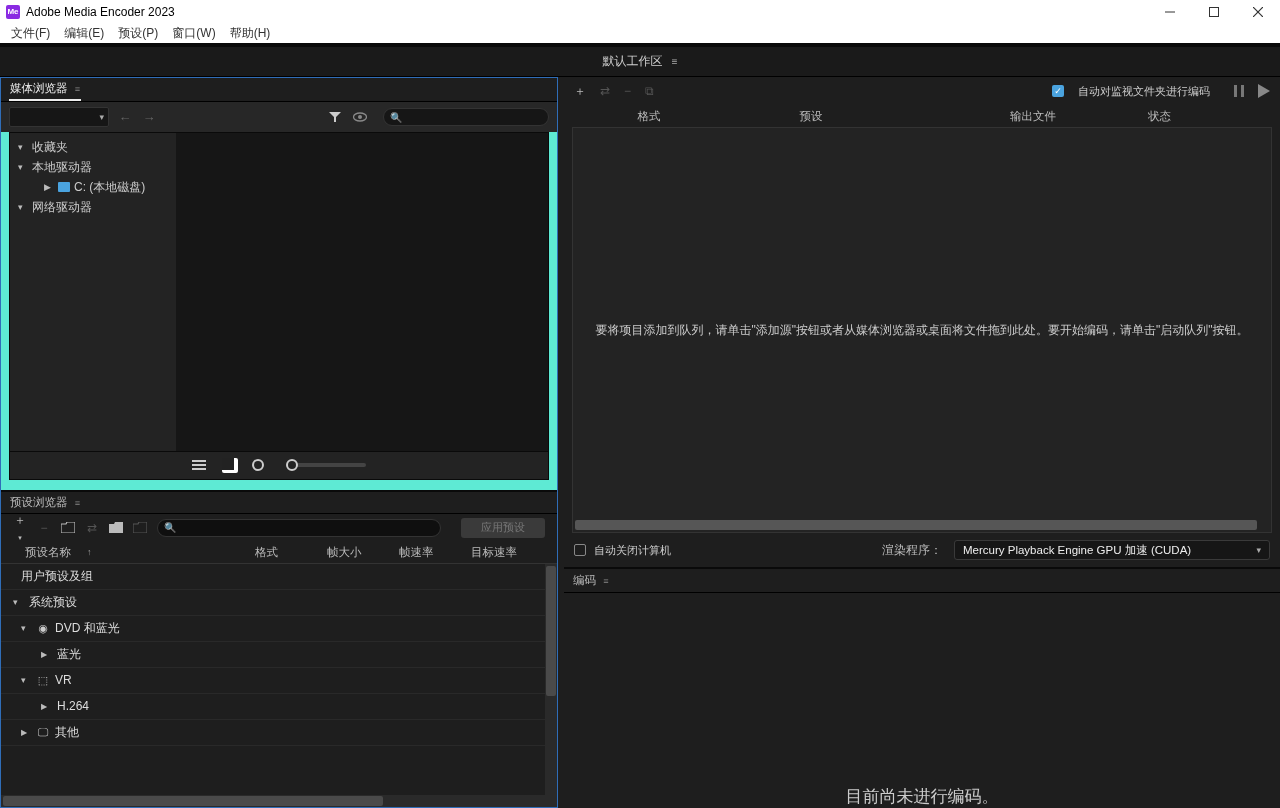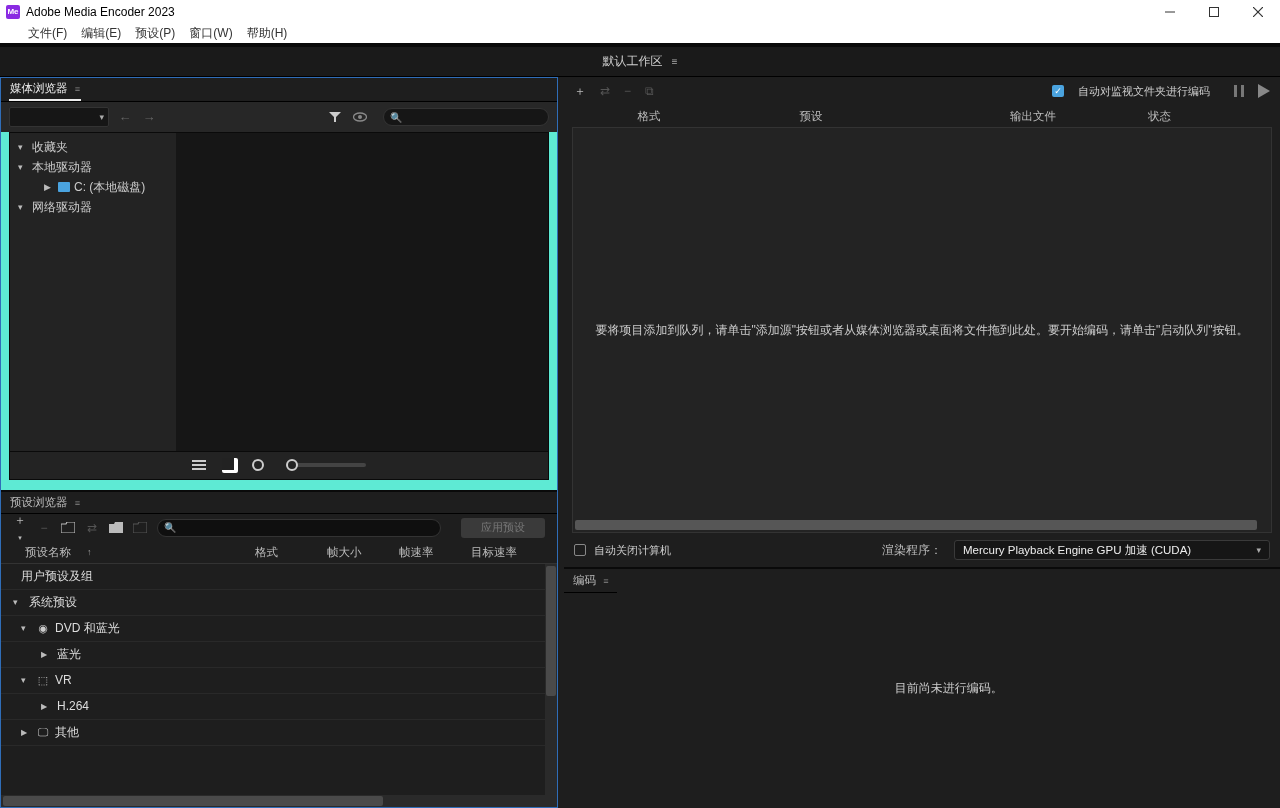--- a/index.html
+++ b/index.html
@@ -5,21 +5,21 @@
   * { box-sizing: border-box; margin: 0; padding: 0; font-family: "Microsoft YaHei", "Segoe UI", sans-serif; user-select: none; }
   body { width: 1280px; height: 808px; background: #1e1e1e; color: #c8c8c8; font-size: 12px; overflow: hidden; }
 
   
   .titlebar { height: 23px; background: #fff; color: #000; display: flex; align-items: center; }
   .titlebar .app-icon { width: 14px; height: 14px; background: #8a2be2; margin: 0 6px; border-radius: 2px; display: flex; align-items: center; justify-content: center; font-size: 8px; color: #fff; font-weight: bold; }
   .titlebar .title-text { font-size: 12px; }
   .titlebar .spacer { flex: 1; }
   .titlebar .winbtn { width: 44px; height: 23px; display: flex; align-items: center; justify-content: center; color: #333; }
 
-  .menubar { height: 20px; background: #fff; display: flex; align-items: center; color: #333; font-size: 12px; padding-left: 21px; }
+  .menubar { height: 20px; background: #fff; display: flex; align-items: center; color: #333; font-size: 12px; padding-left: 4px; }
   .menubar .menu-item { padding: 1px 7px; }
 
   .thin-bar { height: 4px; background: #0a0a0a; }
 
   .workspace-bar { height: 30px; background: #1a1a1a; display: flex; align-items: center; justify-content: center; color: #d0d0d0; font-size: 12px; border-bottom: 1px solid #000; }
   .workspace-bar .ws-label { padding: 3px 8px; }
   .workspace-bar .ws-menu-icon { margin-left: 6px; color: #aaa; font-size: 10px; }
 
   .main-area { display: flex; height: calc(808px - 23px - 20px - 4px - 30px); }
 
@@ -100,22 +100,22 @@
 
   .q-drop-area { flex: 1; margin: 0 8px; border: 1px solid #333; background: #232323; display: flex; align-items: center; justify-content: center; color: #ccc; font-size: 12px; text-align: center; padding: 0 20px; position:relative;}
   .q-drop-area .hscroll{ position:absolute; left:2px; right:14px; bottom:2px; height:10px; background:#565656; border-radius:2px;}
 
   .q-bottom-row { height: 34px; display: flex; align-items: center; padding: 0 10px; gap: 8px; }
   .q-empty-check { width: 12px; height: 12px; border: 1px solid #888; border-radius: 2px; }
   .q-renderer-label { font-size: 12px; color: #bbb; margin-right: 4px; }
   .q-renderer-select { flex: 0 0 316px; height: 20px; background: #161616; border: 1px solid #3a3a3a; border-radius: 3px; display: flex; align-items: center; padding: 0 8px; font-size: 11.5px; color: #eee; justify-content: space-between;}
   .q-renderer-select .dd{ font-size:9px; color:#aaa;}
 
-  .encoding-panel { flex: 1; display: flex; flex-direction: row; background:#1e1e1e; border-top:2px solid #0a0a0a; }
-  .enc-body { flex:1; display:flex; align-items:center; justify-content:center; color:#ccc; font-size:12px;}
+  .encoding-panel { flex: 1; display: flex; flex-direction: column; background:#1e1e1e; border-top:2px solid #0a0a0a; }
+  .enc-body { flex:1; display:flex; align-items:flex-end; justify-content:center; color:#ccc; font-size:17px;}
 
   svg{ display:block;}
 </style>
 </head>
 <body>
 
 <div class="titlebar">
   <div class="app-icon">Me</div>
   <div class="title-text">Adobe Media Encoder 2023</div>
   <div class="spacer"></div>

